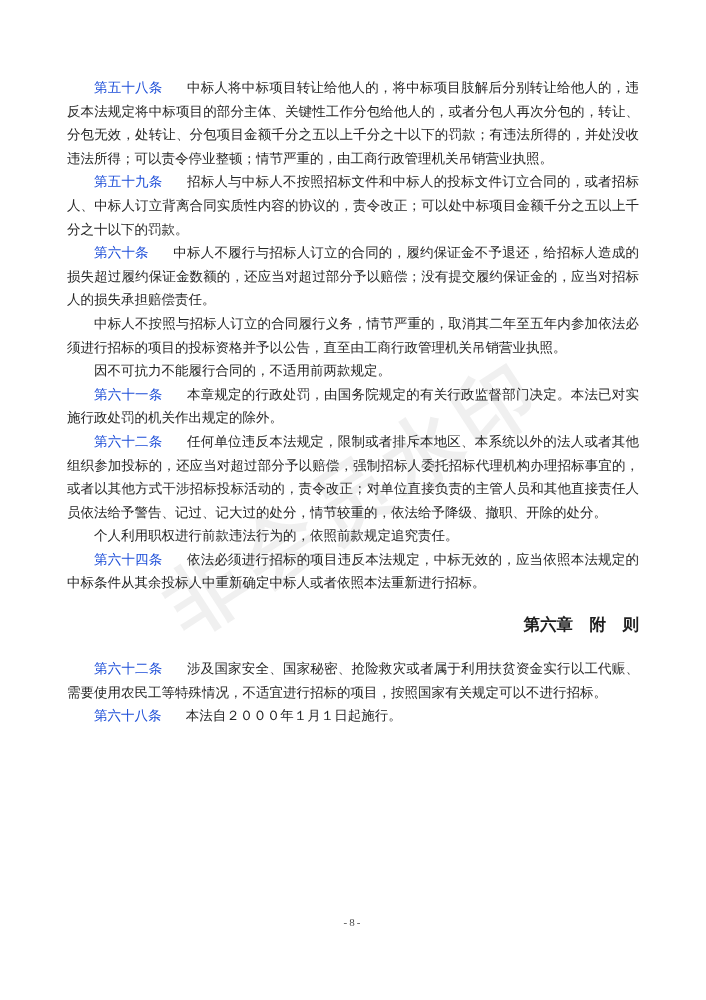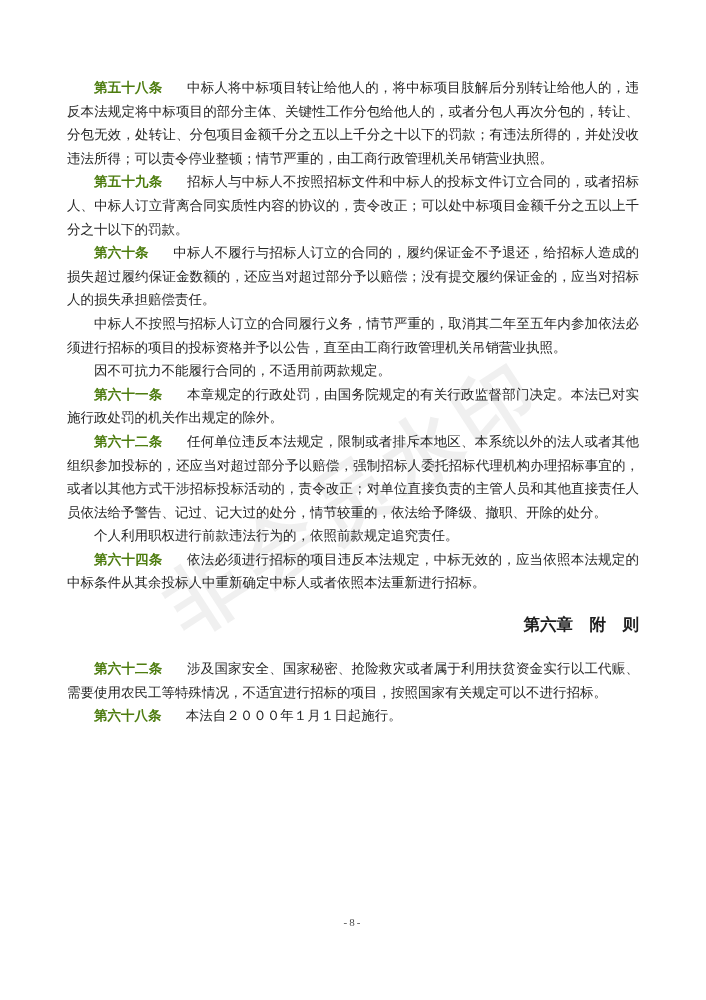--- a/index.html
+++ b/index.html
@@ -45,22 +45,22 @@
   }
   .para {
     margin: 0;
     font-size: 13.5px;
     line-height: 23.6px;
     color: #262626;
     text-align: justify;
     text-indent: 2em;
   }
   .art-num {
-    font-weight: bold;
-    color: #4d7c0f;
+    font-weight: normal;
+    color: #1d4ed8;
   }
   .art-gap {
     display: inline-block;
     width: 1.8em;
   }
   .chapter {
     margin: 19px 0 21px 0;
     font-size: 16.5px;
     font-weight: bold;
     text-align: right;

